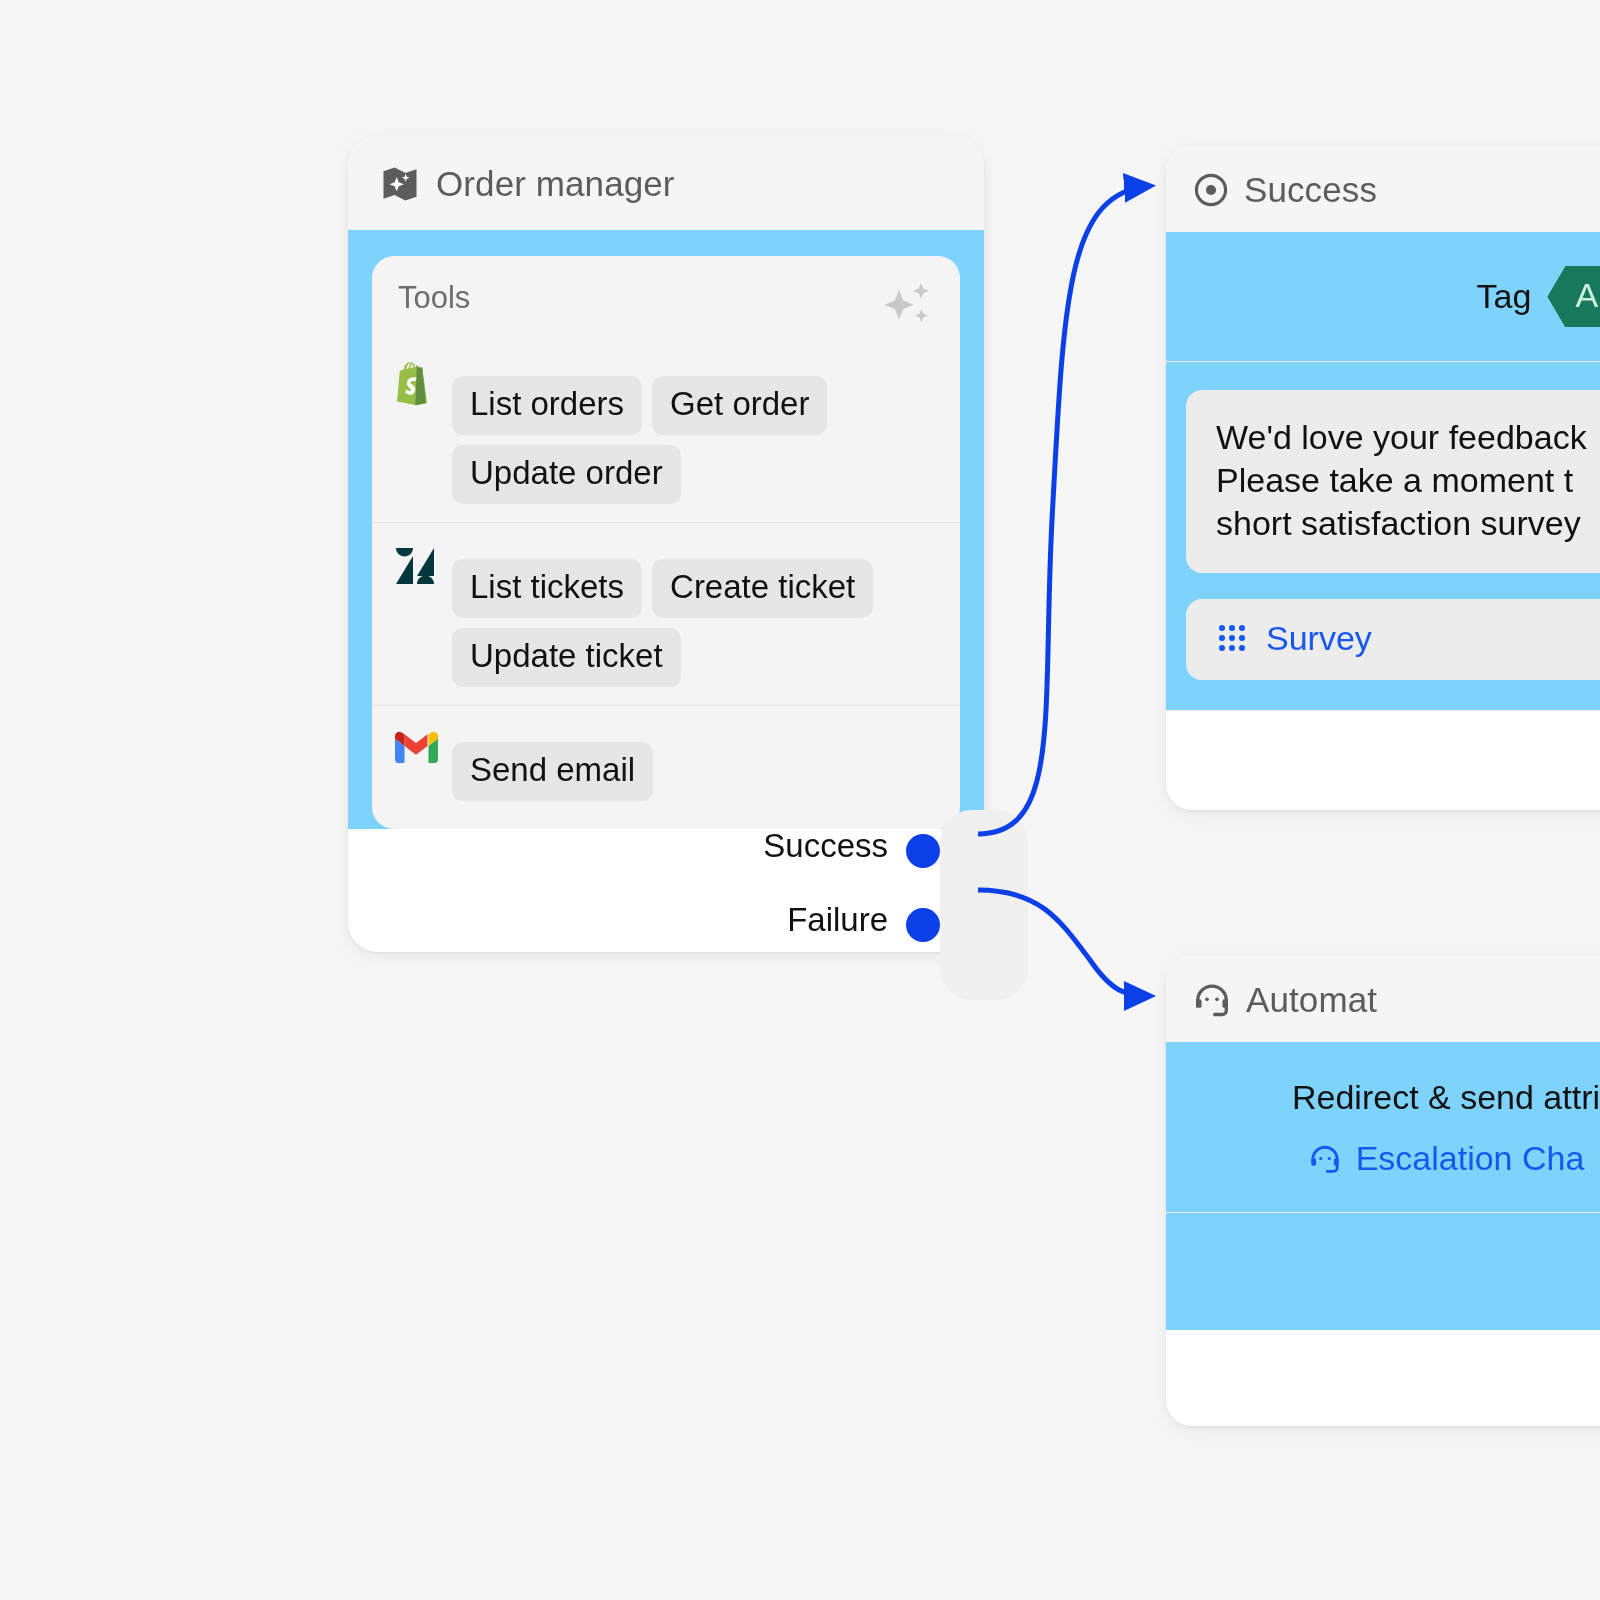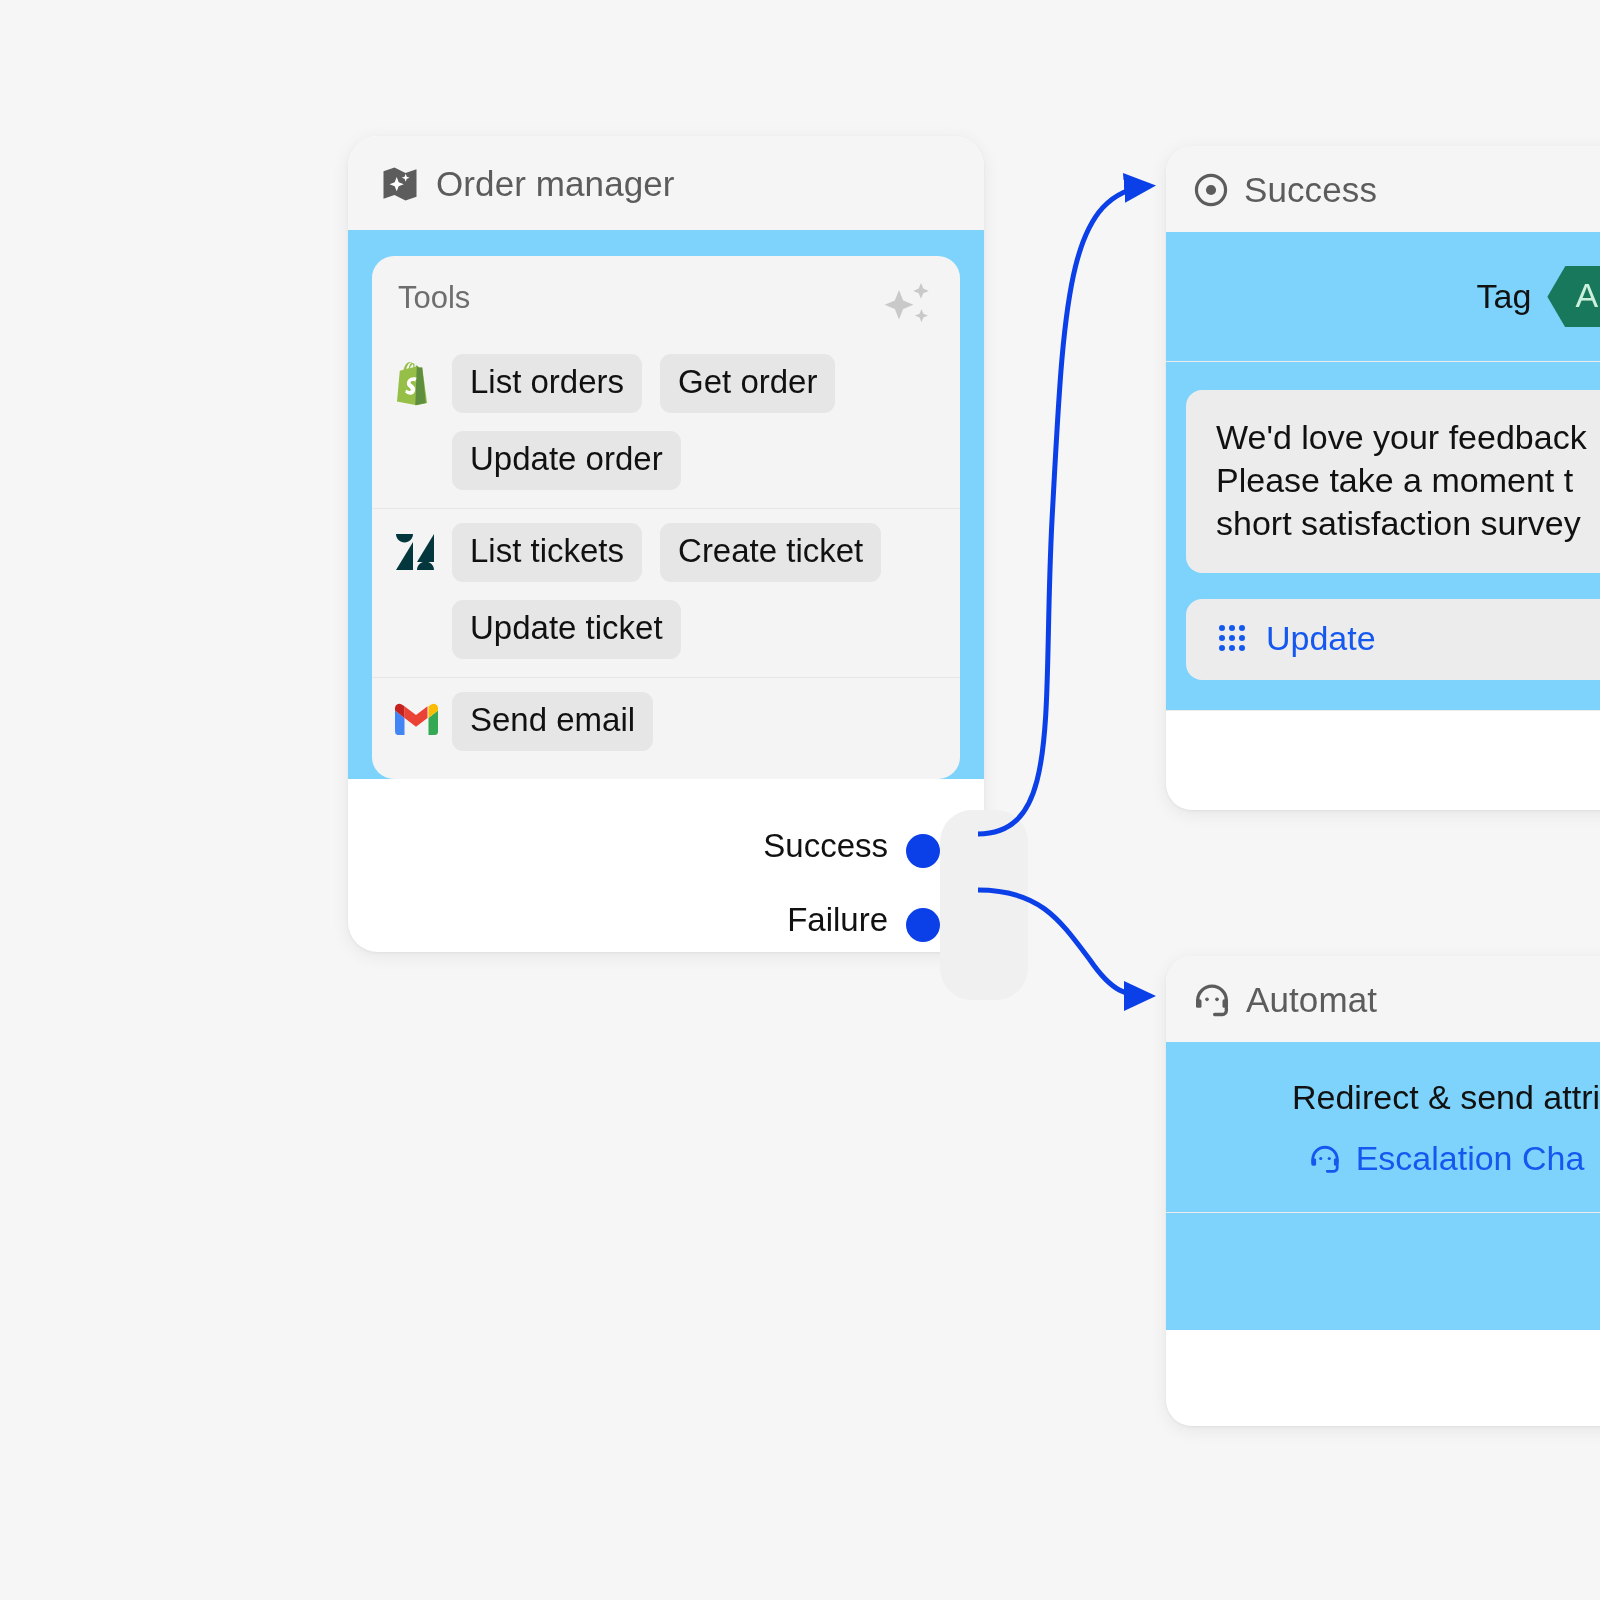--- a/index.html
+++ b/index.html
@@ -60,21 +60,21 @@
   }
   .tools-label { font-size: 31px; color: #6e6e6e; }
   .sparkle-wrap { width: 56px; height: 54px; }
 
   .tool-row {
     display: flex; align-items: flex-start; gap: 16px;
     padding: 14px 26px 18px 22px;
   }
   .tool-row + .tool-row { border-top: 1px solid #e6e6e6; }
   .tool-icon { width: 42px; height: 44px; flex: 0 0 42px; margin-top: 6px; }
-  .chips { display: flex; flex-wrap: wrap; gap: 18px; }
+  .chips { display: flex; flex-wrap: wrap; gap: 10px; margin-top: 22px; }
   .chip {
     background: #e6e6e6;
     border-radius: 11px;
     padding: 9px 18px 11px 18px;
     font-size: 33px;
     color: #111;
     white-space: nowrap;
     line-height: 1.18;
   }
 
@@ -316,21 +316,21 @@
                 <circle cx="13" cy="3" r="1.5"></circle>
               <circle cx="3" cy="8" r="1.5"></circle>
                 <circle cx="8" cy="8" r="1.5"></circle>
                 <circle cx="13" cy="8" r="1.5"></circle>
               <circle cx="3" cy="13" r="1.5"></circle>
                 <circle cx="8" cy="13" r="1.5"></circle>
                 <circle cx="13" cy="13" r="1.5"></circle>
             </g>
           </svg>
         </span>
-        <span class="survey-text">Update</span>
+        <span class="survey-text">Survey</span>
       </div>
       <div class="success-foot">
         <div class="divider"></div>
       </div>
     </div>
   </div>
 
   <div class="node" id="escalate-node">
     <div class="node-head">
       <span class="headset-icon">

